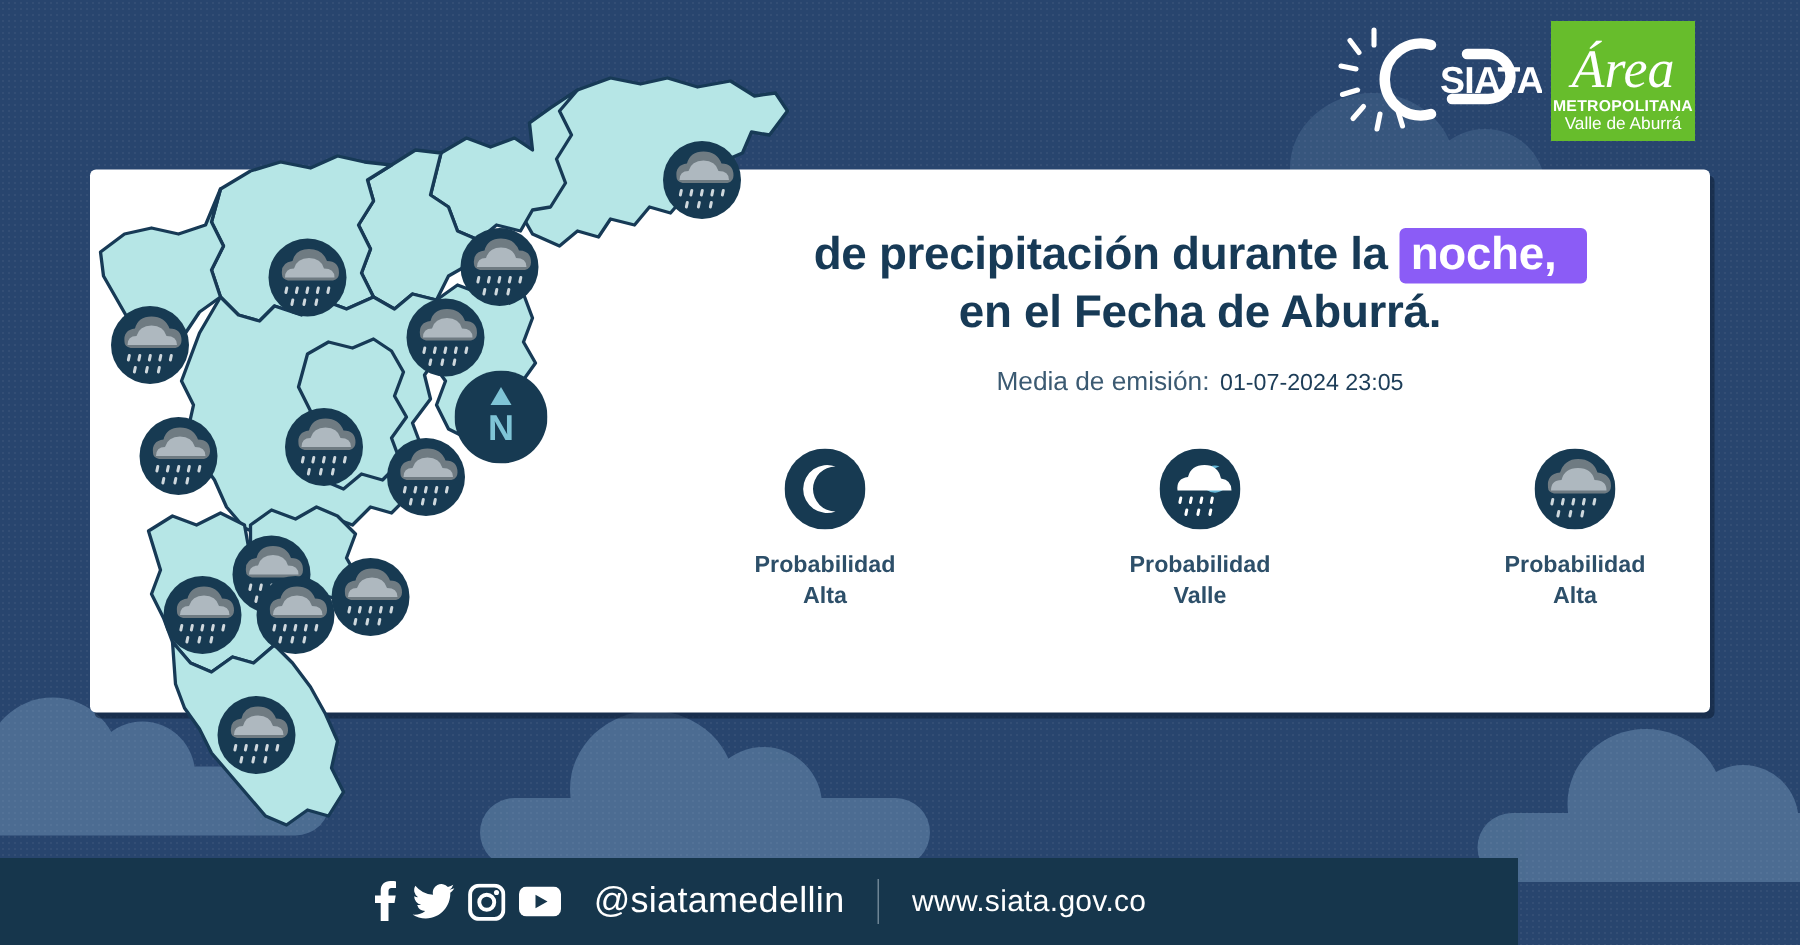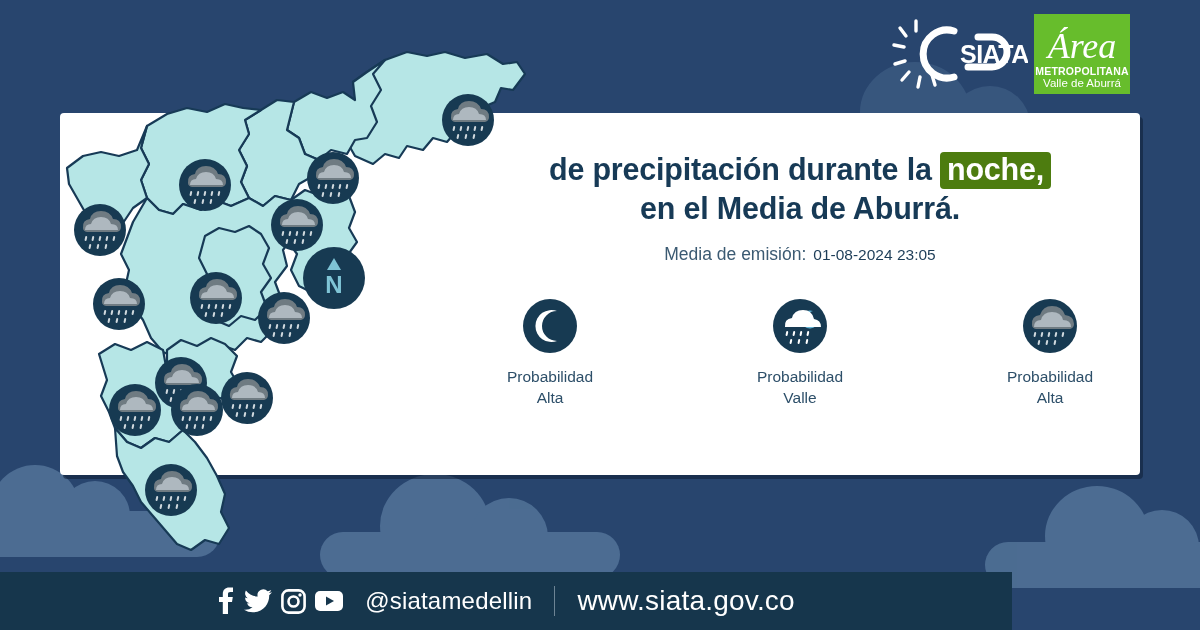--- a/index.html
+++ b/index.html
@@ -27,21 +27,21 @@
   .bgcloud { position:absolute; opacity:.30; }
   .bgcloud .lobe { position:absolute; background:#9fc6e6; border-radius:50%; }
   .bgcloud .base { position:absolute; background:#9fc6e6; border-radius:40px; }
 
   
   #logobar {
     position:absolute; top:14px; right:70px;
     display:flex; flex-direction:column; align-items:flex-end;
     z-index:30;
   }
-  #logorow { display:flex; align-items:center; gap:6px; }
+  #logorow { display:flex; align-items:flex-start; gap:6px; }
   #siata-logo { position:relative; width:136px; height:78px; }
   #area-badge {
     width:96px; height:80px; background:#67bd2c;
     display:flex; flex-direction:column; align-items:center; justify-content:flex-end;
     padding-bottom:4px; position:relative;
   }
   #area-script { position:absolute; top:4px; left:0; width:96px; height:52px; }
   .area-l1 { color:#fff; font-size:10.5px; font-weight:bold; letter-spacing:.2px; line-height:11px; }
   .area-l2 { color:#fff; font-size:11.5px; line-height:13px; }
   #tagline {
@@ -71,50 +71,50 @@
 
   #compass { position:absolute; left:303px; top:247px; width:62px; height:62px; z-index:16; }
 
   
   #right { position:absolute; left:480px; top:150px; width:640px; z-index:20; text-align:center; }
   #title {
     color:#173a56; font-size:30.5px; font-weight:bold; line-height:38px;
     letter-spacing:-.2px;
   }
   #title .hl {
-    background:#4d7c0f; color:#fff; border-radius:4px;
-    padding:1px 7px 3px 7px; display:inline-block; line-height:33px;
+    background:#8b5cf6; color:#fff; border-radius:4px;
+    padding:1px 20px 3px 7px; display:inline-block; line-height:33px;
   }
   #fecha-row {
     margin-top:17px; display:flex; align-items:baseline; justify-content:center; gap:7px;
     color:#3b5a72;
   }
   #fecha-label { font-size:17.5px; }
   #fecha-value { font-size:15.5px; color:#1d3d58; }
 
   
   #legend {
     margin-top:34px; display:flex; justify-content:center; gap:110px;
   }
-  .leg-item { width:140px; display:flex; flex-direction:column; align-items:center; }
+  .leg-item { width:140px; display:flex; flex-direction:column; align-items:center;font-weight:bold; }
   .leg-icon { width:54px; height:54px; }
   .leg-label {
     margin-top:13px; color:#2d4f69; font-size:15.5px; line-height:21px; text-align:center;
   }
 
   
   #footer {
     position:absolute; left:0; bottom:0; width:1012px; height:58px;
     background:#16364c; display:flex; align-items:center; justify-content:center;
     gap:22px; z-index:40;
   }
   #social { display:flex; align-items:center; gap:9px; }
   #handle { color:#fff; font-size:24px; letter-spacing:.2px; }
   #divider { width:1px; height:30px; background:#6d8494; }
-  #url { color:#fff; font-size:28px; letter-spacing:.2px; }
+  #url { color:#fff; font-size:20px; letter-spacing:.2px; }
 </style>
 </head>
 <body>
 
 <div id="bg"></div>
 <div id="bg-texture"></div>
 
 <div class="bgcloud" style="left:-40px; top:455px; width:300px; height:90px;">
   <div class="lobe" style="left:30px; top:10px; width:90px; height:90px;"></div>
   <div class="lobe" style="left:100px; top:26px; width:70px; height:70px;"></div>
@@ -402,26 +402,26 @@
     <text x="31" y="46" text-anchor="middle" font-family="Liberation Sans, sans-serif" font-size="24" font-weight="bold" fill="#7fc4d6">N</text>
   </svg>
 </div>
 
 <div id="right">
   <div id="title">
     <div>
       <span>de precipitación durante la</span>
       <span class="hl">noche,</span>
     </div>
-    <div>en el Media de Aburrá.</div>
+    <div>en el Fecha de Aburrá.</div>
   </div>
 
   <div id="fecha-row">
     <span id="fecha-label">Media de emisión:</span>
-    <span id="fecha-value">01-08-2024 23:05</span>
+    <span id="fecha-value">01-07-2024 23:05</span>
   </div>
 
   <div id="legend">
 
     <div class="leg-item">
       <svg class="leg-icon" viewBox="0 0 54 54">
         <circle cx="27" cy="27" r="27" fill="#173a52"></circle>
         <path d="M34 12 a16 16 0 1 0 0 30 a13 13 0 1 1 0 -30 z" fill="#ffffff"></path>
       </svg>
       <div class="leg-label">

